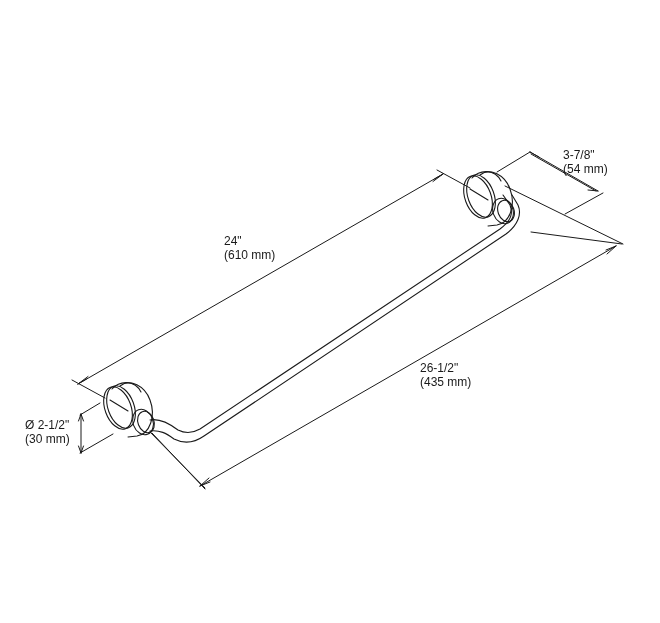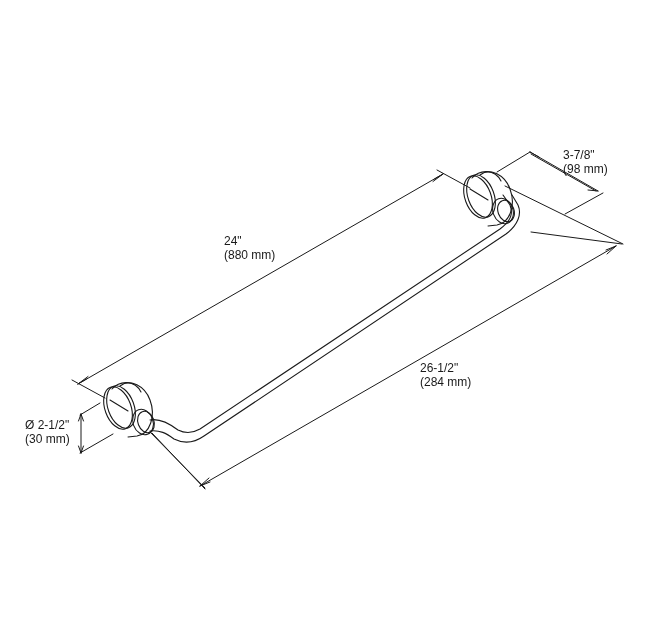--- a/index.html
+++ b/index.html
@@ -77,29 +77,29 @@
     <path d="M480 175 C490 167 505 175 510 189 C516 205 510 223 497 225 L488 226"></path>
     <path d="M472 178 C480 169 495 169 501 181"></path>
     <ellipse cx="503" cy="211" rx="10" ry="13" transform="rotate(-20 503 211)"></ellipse>
     <ellipse cx="506" cy="211" rx="8" ry="11" transform="rotate(-20 506 211)"></ellipse>
     <line x1="470" y1="189" x2="488" y2="200"></line>
   </g>
 </svg>
 
 <div class="lbl" style="left:563px; top:148px;">
   <span>3-7/8"</span>
-  <span>(98 mm)</span>
+  <span>(54 mm)</span>
 </div>
 
 <div class="lbl" style="left:224px; top:234px;">
   <span>24"</span>
-  <span>(880 mm)</span>
+  <span>(610 mm)</span>
 </div>
 
 <div class="lbl" style="left:420px; top:361px;">
   <span>26-1/2"</span>
-  <span>(284 mm)</span>
+  <span>(435 mm)</span>
 </div>
 
 <div class="lbl" style="left:25px; top:418px;">
   <span>Ø 2-1/2"</span>
   <span>(30 mm)</span>
 </div>
 
 </body></html>

